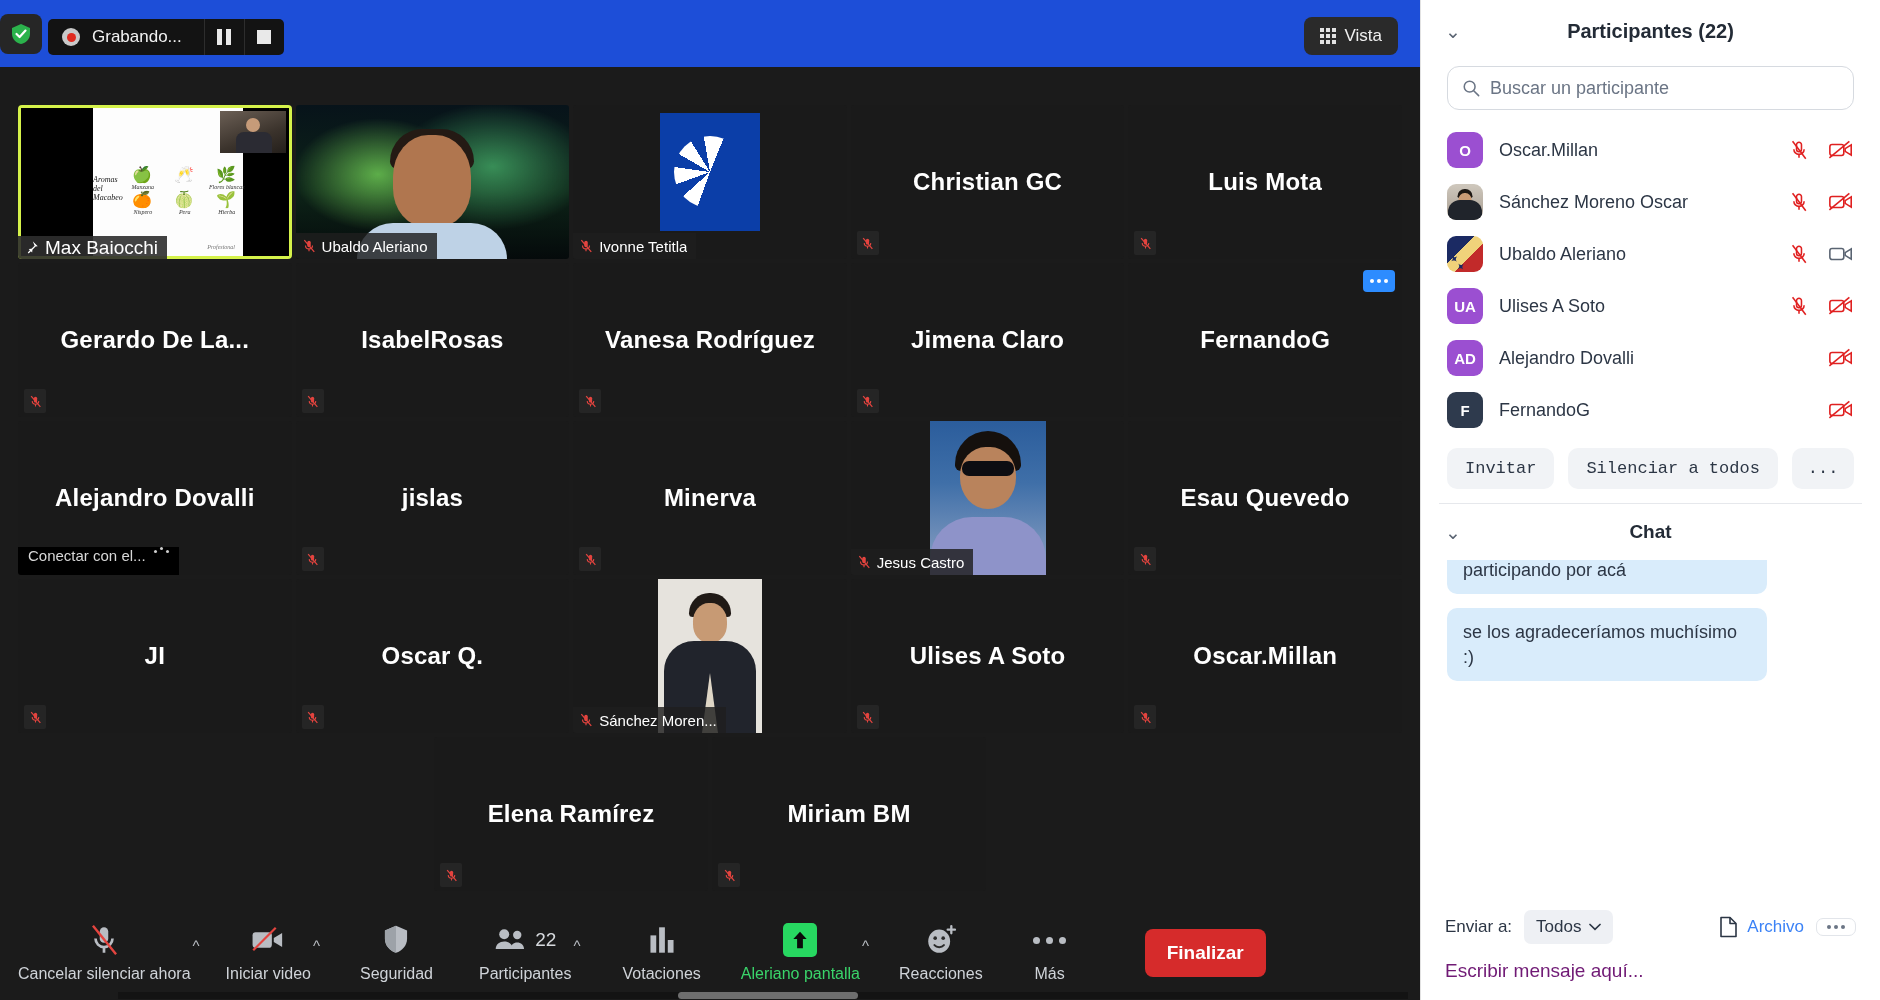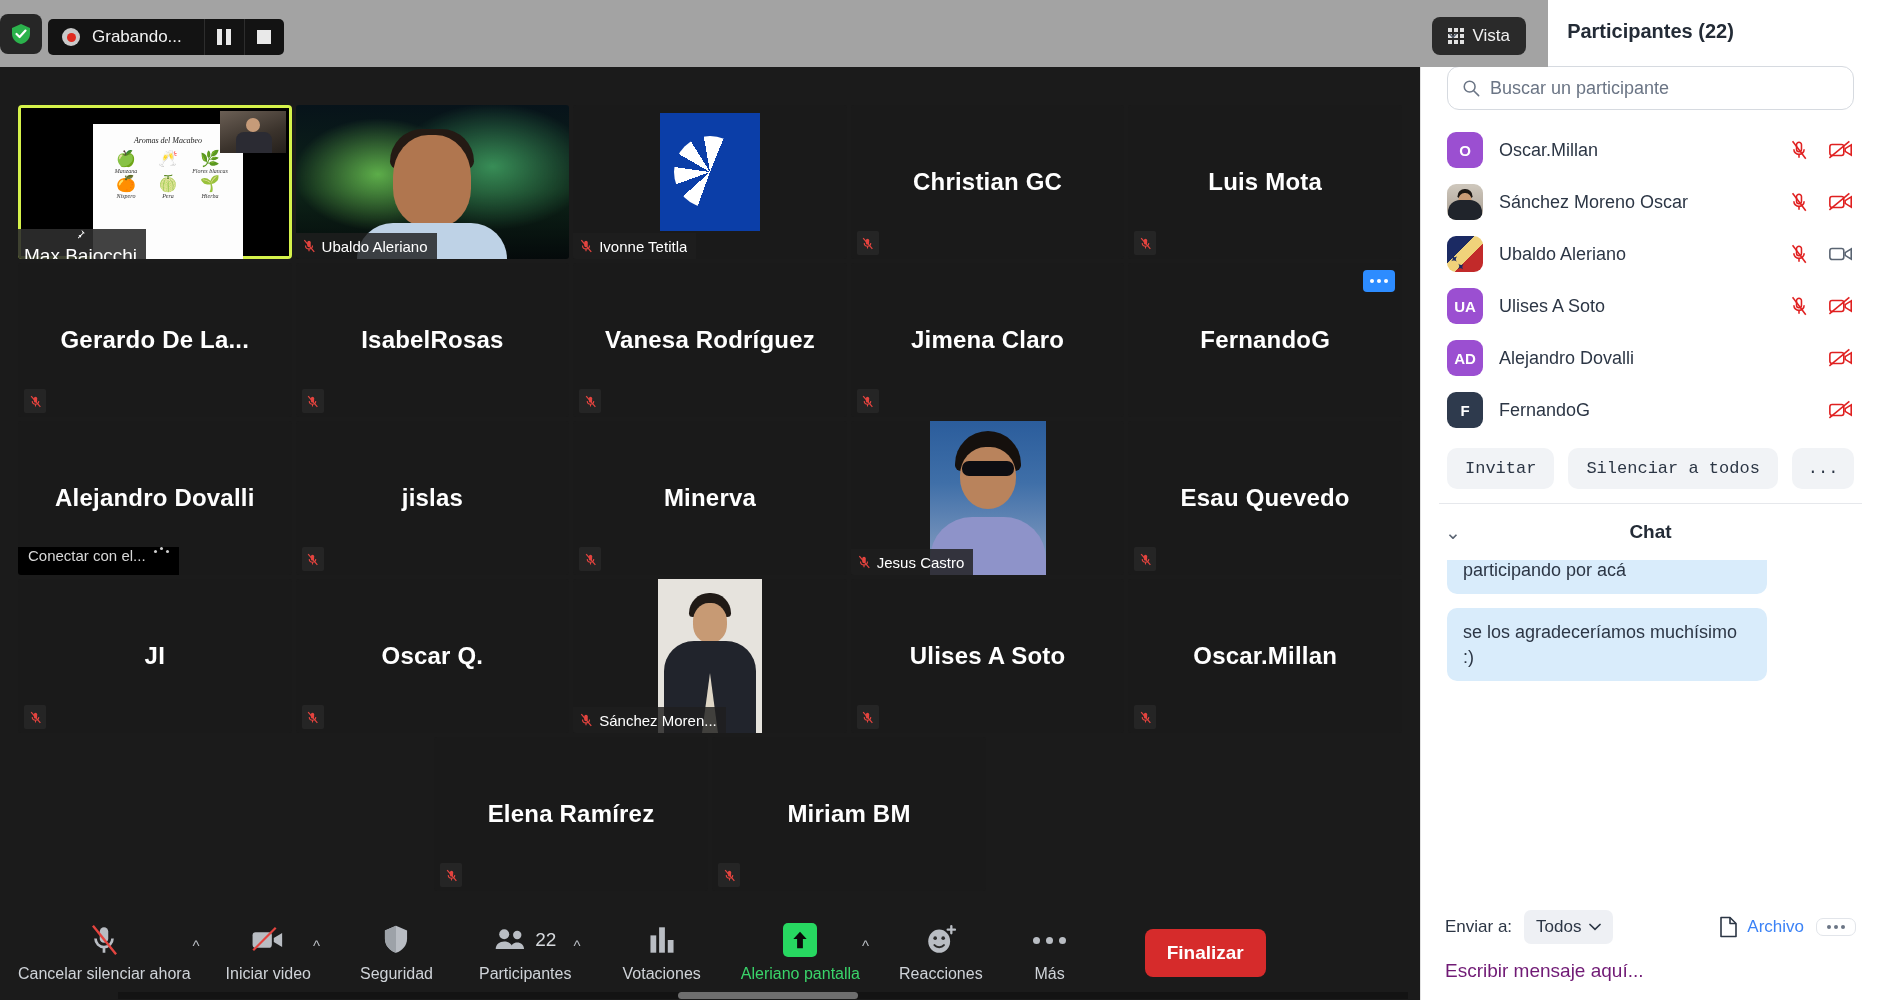--- a/index.html
+++ b/index.html
@@ -9,22 +9,22 @@
     font-family: "Liberation Sans", sans-serif;
     overflow: hidden;
   }
   .app { position: relative; width: 1880px; height: 1000px; display: flex; }
 
   
   .stage { position: relative; width: 1420px; height: 1000px; background: #1b1b1b; }
 
   
   .topbar {
-    position: absolute; left: 0; top: 0; width: 1548px; height: 67px;
-    background: #a3a3a3;
+    position: absolute; left: 0; top: 0; width: 1420px; height: 67px;
+    background: #1d4ed8;
   }
   .shield-wrap {
     position: absolute; left: 0; top: 14px; width: 42px; height: 40px;
     background: #262626; border-radius: 8px;
     display: flex; align-items: center; justify-content: center;
   }
   .rec-pill {
     position: absolute; left: 48px; top: 19px; height: 36px;
     background: #131313; border-radius: 5px;
     display: flex; align-items: stretch;
@@ -88,21 +88,21 @@
   .name-strip {
     position: absolute; left: 0; bottom: 0; height: 26px;
     background: rgba(30,30,30,.82);
     display: flex; align-items: center; gap: 6px; padding: 0 9px 0 6px;
     max-width: 100%;
   }
   .name-strip .t {
     color: #fff; font-size: 15px; font-weight: normal; white-space: nowrap;
     overflow: hidden; text-overflow: ellipsis;
   }
-  .name-strip.pinned { background: rgba(45,45,45,.9); height: 30px; flex-direction: column; }
+  .name-strip.pinned { background: rgba(45,45,45,.9); height: 23px; }
   .name-strip.pinned .t { font-size: 19px; }
 
   .tooltip-strip {
     position: absolute; left: 0; bottom: 0; height: 28px;
     background: #000000; display: flex; align-items: flex-start; gap: 8px;
     padding: 0 10px; color: #d8d8d8; font-size: 15px; white-space: nowrap;
   }
   .dots3 { display:flex; gap:3px; align-items:flex-end; }
   .dots3 i { width:3px; height:3px; background:#cfcfcf; border-radius:50%; display:block; }
   .dots3 i:nth-child(2){ margin-bottom:3px; }
@@ -110,22 +110,22 @@
   .more-badge {
     position: absolute; right: 7px; top: 7px;
     width: 32px; height: 22px; background: #2d8cff; border-radius: 4px;
     display: flex; align-items: center; justify-content: center; gap: 3px; cursor: pointer;
   }
   .more-badge i { width: 4px; height: 4px; border-radius: 50%; background:#fff; display:block; }
 
   
   .share-inner { position:absolute; inset:3px; background:#000; display:flex; }
   .slide {
-    position:absolute; left: 72px; top:16px; width: 150px; height: 100%;
-    background: #fdfdfd; display:flex; flex-direction:column; align-items:center;
+    position:absolute; left: 72px; top:0; width: 150px; height: 100%;
+    background: #fdfdfd; display:flex; flex-direction:row; align-items:center;
     padding-top: 12px;
   }
   .slide-title { font-family:"Liberation Serif", serif; font-style: italic; font-size: 8px; color:#222; }
   .slide-grid { display:grid; grid-template-columns: repeat(3, 40px); gap: 2px; margin-top:6px; }
   .sc { display:flex; flex-direction:column; align-items:center; gap:1px; }
   .sc .g { font-size: 16px; line-height: 16px; }
   .sc .c { font-family:"Liberation Serif", serif; font-style:italic; font-size:6px; color:#333; }
   .slide-sig { font-family:"Liberation Serif", serif; font-style: italic; font-size:6px; color:#777;
     position:absolute; right:8px; bottom:6px; }
   .pip {

